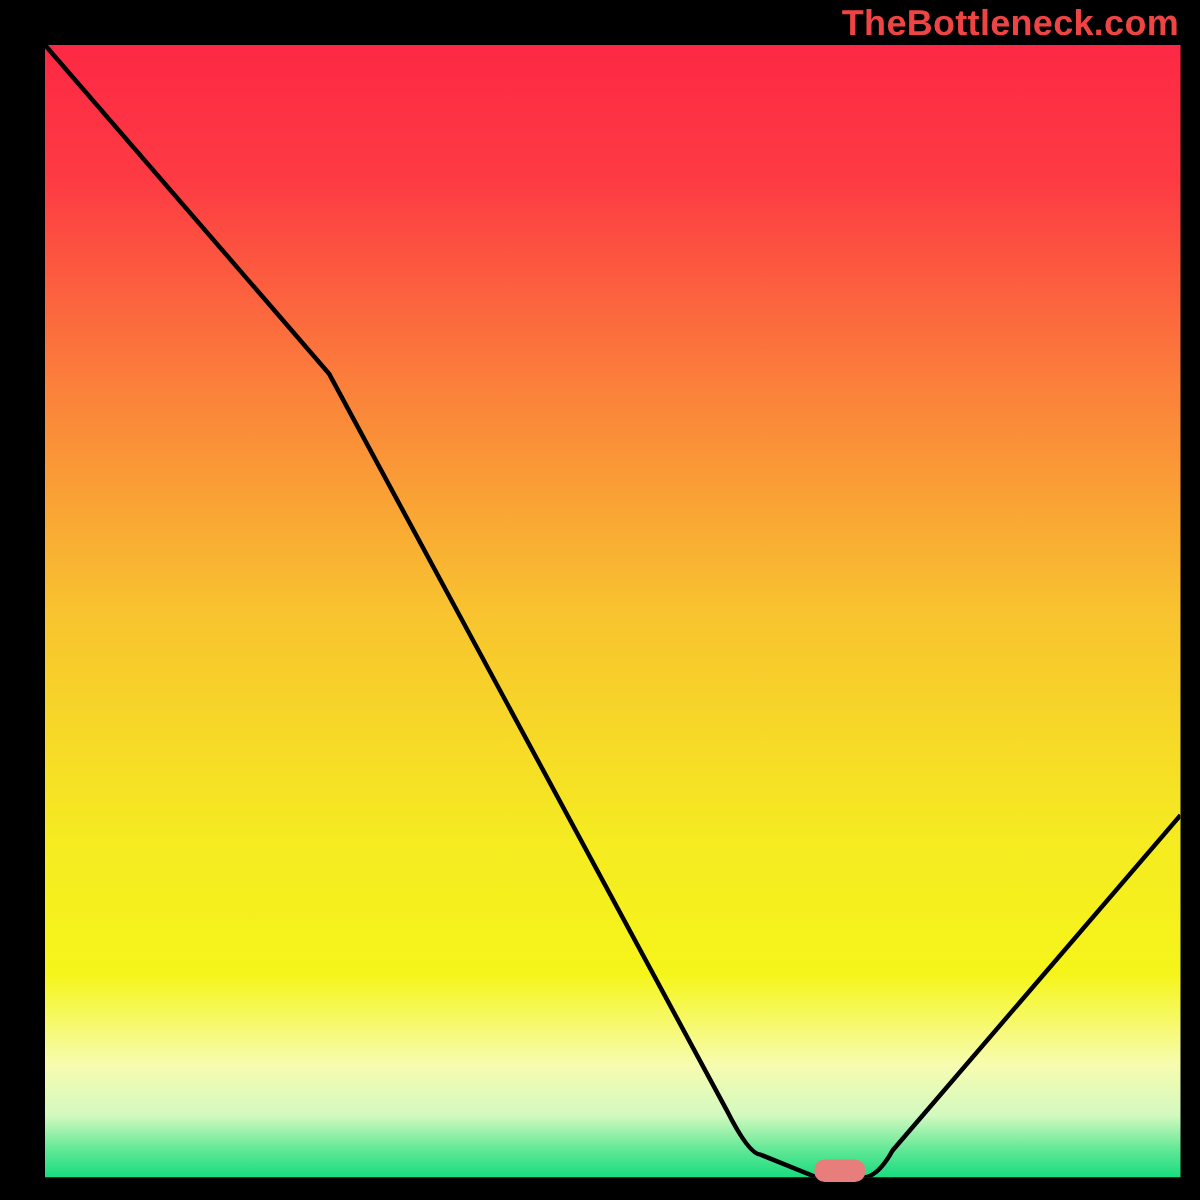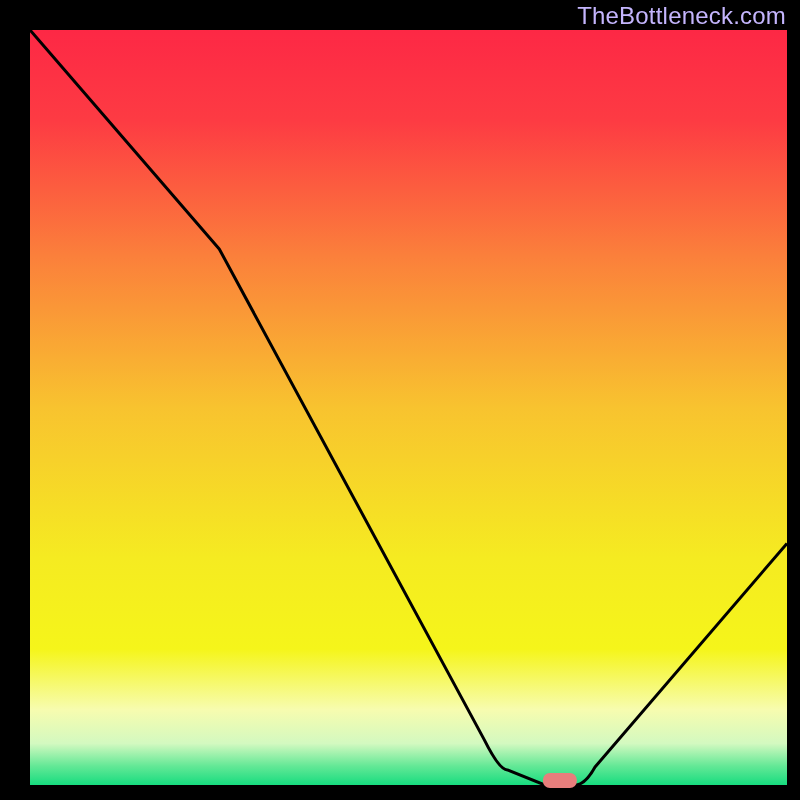--- a/index.html
+++ b/index.html
@@ -14,23 +14,23 @@
   .stage {
     position: relative;
     width: 800px;
     height: 800px;
     background: #000;
   }
   .watermark {
     position: absolute;
     top: 2px;
     right: 14px;
-    color: #c4b5fd;
+    color: #ef4444;
     font-size: 24px;
-    font-weight: 400;
+    font-weight: 700;
     letter-spacing: 0.2px;
     z-index: 20;
   }
   svg {
     position: absolute;
     left: 0; top: 0;
     width: 800px;
     height: 800px;
   }
 </style>

